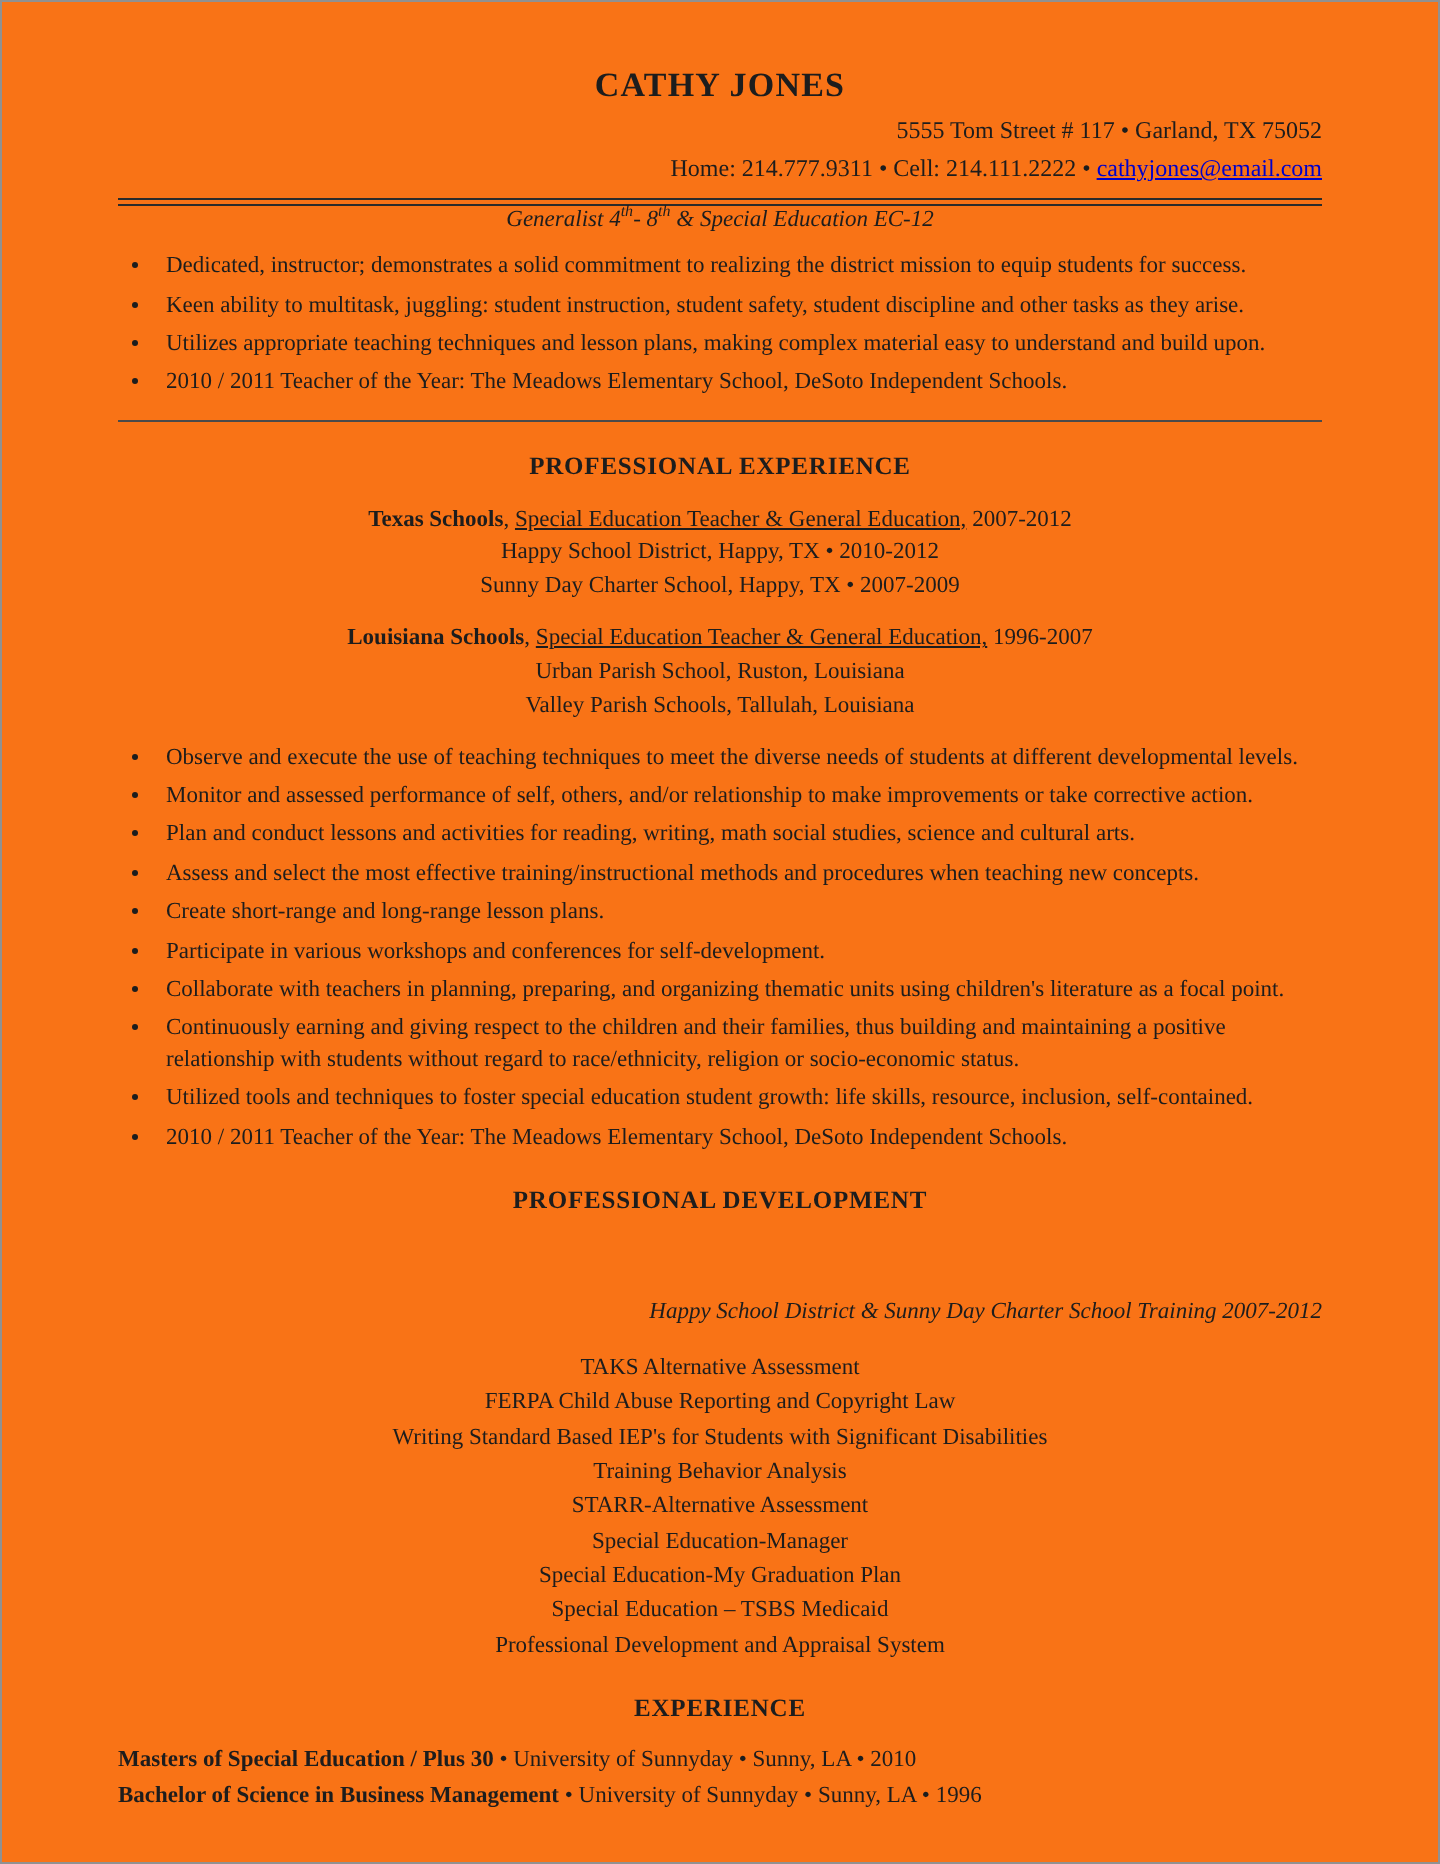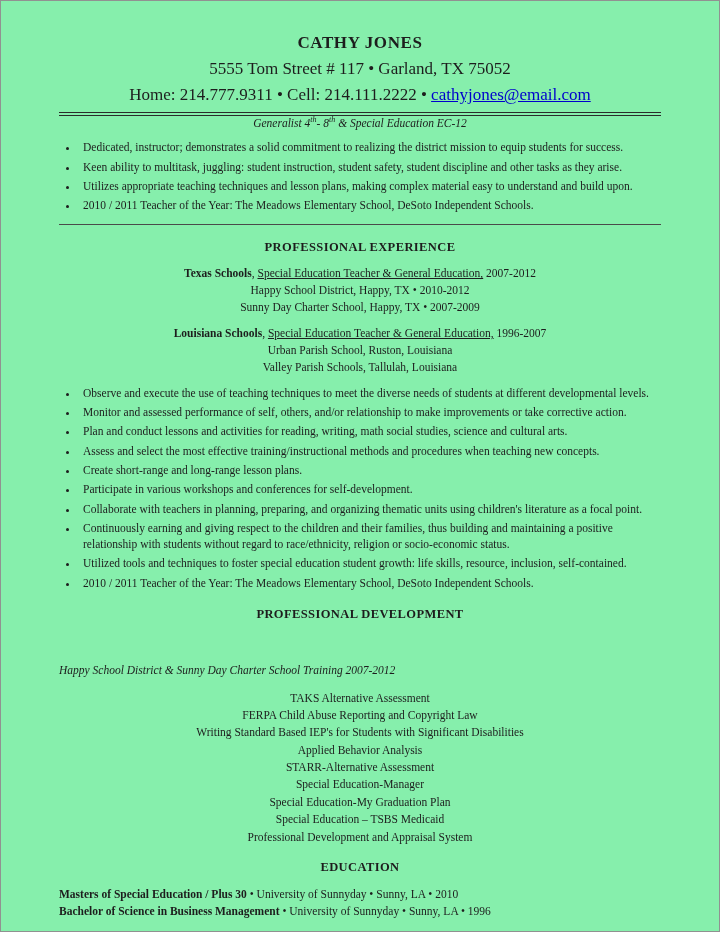--- a/index.html
+++ b/index.html
@@ -8,33 +8,33 @@
     width: 720px;
     height: 932px;
     margin: 0 auto;
     border: 1px solid #919191;
     padding: 30px 58px 18px 58px;
     font-family: "Liberation Serif", "DejaVu Serif", serif;
     font-size: 11.5px;
     line-height: 1.38;
     color: #1d1d1d;
     overflow: hidden;
-    background: #86efac;
+    background: #f97316;
   }
   p { margin: 0; }
   .bold { font-weight: bold; }
   .underline { text-decoration: underline; }
   .name {
     text-align: center;
     font-size: 17px;
     font-weight: bold;
     letter-spacing: 0.6px;
     margin-bottom: 3px;
   }
-  .addr-line { text-align: center; font-size: 17px; margin-bottom: 2px; }
+  .addr-line { text-align: right; font-size: 12px; margin-bottom: 2px; }
   a.email-link { color: #0000cc; text-decoration: underline; cursor: pointer; }
   .rule-double {
     border: none;
     border-top: 4px double #2b2b2b;
     margin: 6px 0 0 0;
   }
   .rule-single {
     border: none;
     border-top: 1.5px solid #4a4a4a;
     margin: 10px 0;
@@ -57,21 +57,21 @@
   ul.bullets li { margin-bottom: 3.5px; padding-left: 4px; }
   .section-heading {
     text-align: center;
     font-size: 12.5px;
     font-weight: bold;
     letter-spacing: 0.4px;
     margin: 14px 0 10px 0;
   }
   .exp-group { margin-bottom: 10px; }
   .exp-line { text-align: center; margin-bottom: 1px; }
-  .dev-subtitle { text-align: left; font-style: italic; margin-bottom: 12px; margin-top: 40px; }
+  .dev-subtitle { text-align: right; font-style: italic; margin-bottom: 12px; margin-top: 40px; }
   .dev-item { text-align: center; margin-bottom: 1.5px; }
   .edu-line { text-align: left; margin-bottom: 2px; }
 </style>
 </head>
 <body>
 
 <div class="page">
 
   <div>
     <p class="name">CATHY JONES</p>
@@ -120,28 +120,28 @@
     <li>2010 / 2011 Teacher of the Year:  The Meadows Elementary School, DeSoto Independent Schools.</li>
   </ul>
 
   <p class="section-heading" style="margin-bottom:2px;">PROFESSIONAL DEVELOPMENT</p>
   <p class="dev-subtitle">Happy School District &amp; Sunny Day Charter School Training 2007-2012</p>
 
   <div>
     <p class="dev-item">TAKS Alternative Assessment</p>
     <p class="dev-item">FERPA Child Abuse Reporting and Copyright Law</p>
     <p class="dev-item">Writing Standard Based IEP's for Students with Significant Disabilities</p>
-    <p class="dev-item">Applied Behavior Analysis</p>
+    <p class="dev-item">Training Behavior Analysis</p>
     <p class="dev-item">STARR-Alternative Assessment</p>
     <p class="dev-item">Special Education-Manager</p>
     <p class="dev-item">Special Education-My Graduation Plan</p>
     <p class="dev-item">Special Education – TSBS Medicaid</p>
     <p class="dev-item">Professional Development and Appraisal System</p>
   </div>
 
-  <p class="section-heading">EDUCATION</p>
+  <p class="section-heading">EXPERIENCE</p>
 
   <div>
     <p class="edu-line"><span class="bold">Masters of Special Education / Plus 30</span><span> • University of Sunnyday • Sunny, LA • 2010</span></p>
     <p class="edu-line"><span class="bold">Bachelor of Science in Business Management</span><span> • University of Sunnyday • Sunny, LA • 1996</span></p>
   </div>
 
 </div>
 
 </body></html>

